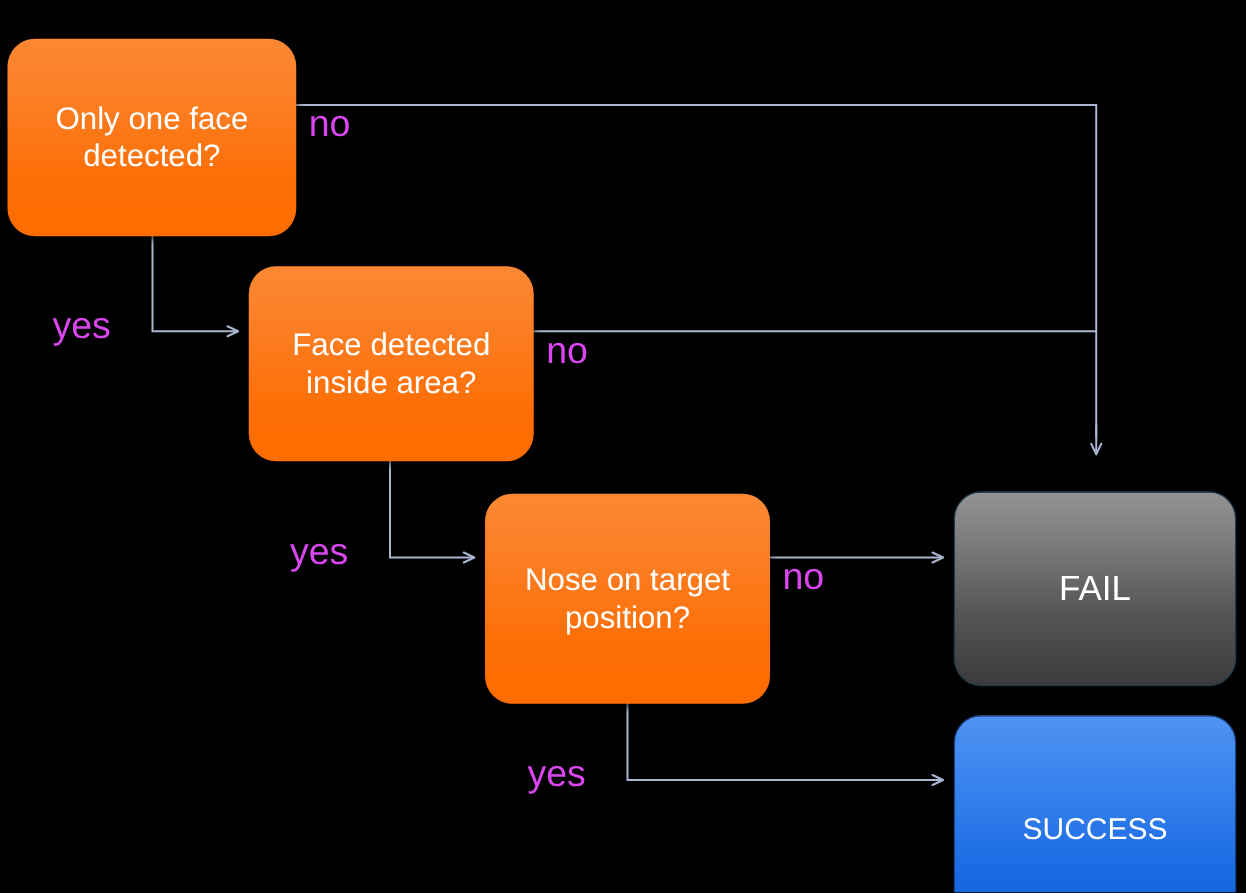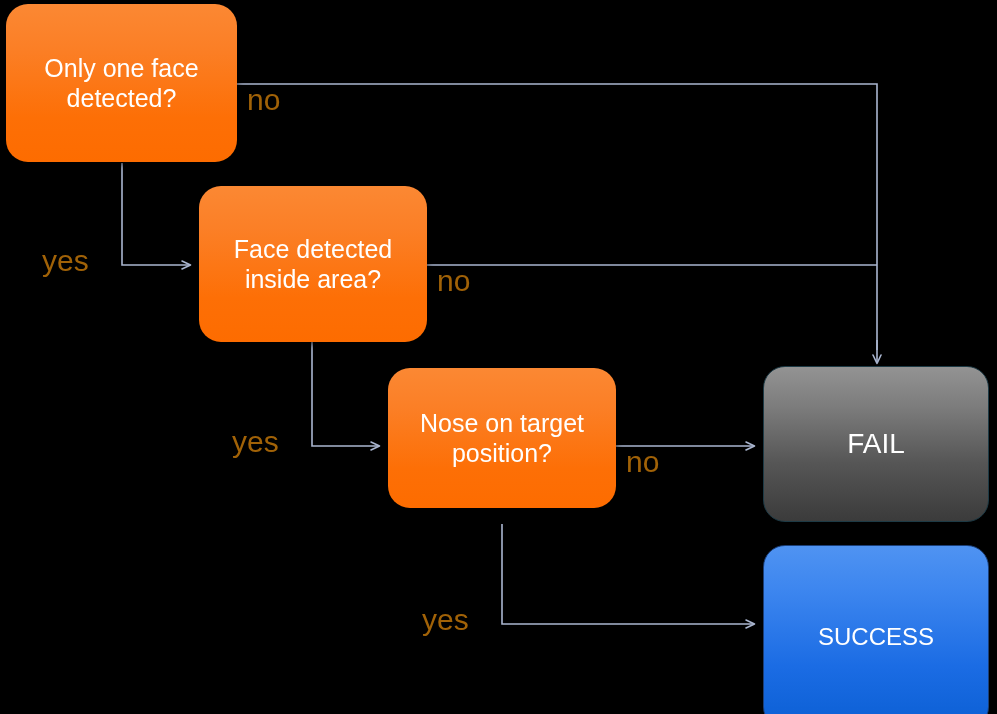--- a/index.html
+++ b/index.html
@@ -31,20 +31,21 @@
     position: absolute;
     border-radius: 22px;
     box-sizing: border-box;
     display: flex;
     align-items: center;
     justify-content: center;
     text-align: center;
     color: #ffffff;
     line-height: 1.22;
     user-select: none;
+    margin-top: 27px;
   }
 
   .node .node-label {
     display: block;
     padding: 0 12px;
     width: 100%;
   }
 
   .node-decision {
     background: linear-gradient(180deg, #fb8833 0%, #fb7f26 28%, #fd6f06 72%, #fd6c00 100%);
@@ -62,21 +63,21 @@
   .node-success {
     background: linear-gradient(180deg, #4f93f2 0%, #3d86ef 24%, #1b6ce4 66%, #0b5fd4 100%);
     border: 1px solid #1b3f78;
     font-size: 24px;
     box-shadow: 0 2px 6px rgba(0,0,0,0.7);
   }
 
   
   .edge-label {
     position: absolute;
-    color: #a16207;
+    color: #d946ef;
     font-size: 30px;
     line-height: 1;
     user-select: none;
     white-space: nowrap;
   }
 </style>
 </head>
 <body>
 
 <div id="canvas">
@@ -107,21 +108,21 @@
   </svg>
 
   <div class="node node-decision" style="left:6px; top:4px; width:231px; height:158px;">
     <span class="node-label">Only one face detected?</span>
   </div>
 
   <div class="node node-decision" style="left:199px; top:186px; width:228px; height:156px;">
     <span class="node-label">Face detected inside area?</span>
   </div>
 
-  <div class="node node-decision" style="left:388px; top:368px; width:228px; height:140px;">
+  <div class="node node-decision" style="left:388px; top:368px; width:228px; height:168px;">
     <span class="node-label">Nose on target position?</span>
   </div>
 
   <div class="node node-fail" style="left:763px; top:366px; width:226px; height:156px;">
     <span class="node-label">FAIL</span>
   </div>
 
   <div class="node node-success" style="left:763px; top:545px; width:226px; height:184px;">
     <span class="node-label">SUCCESS</span>
   </div>

